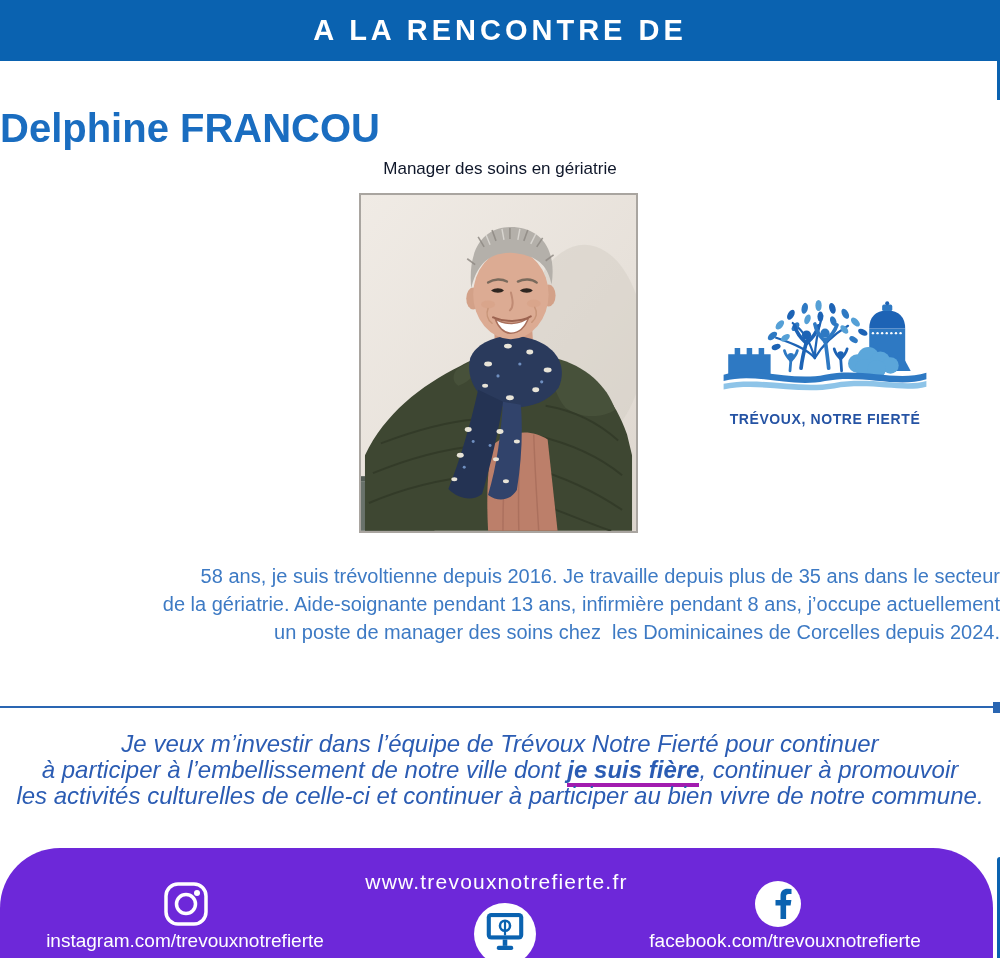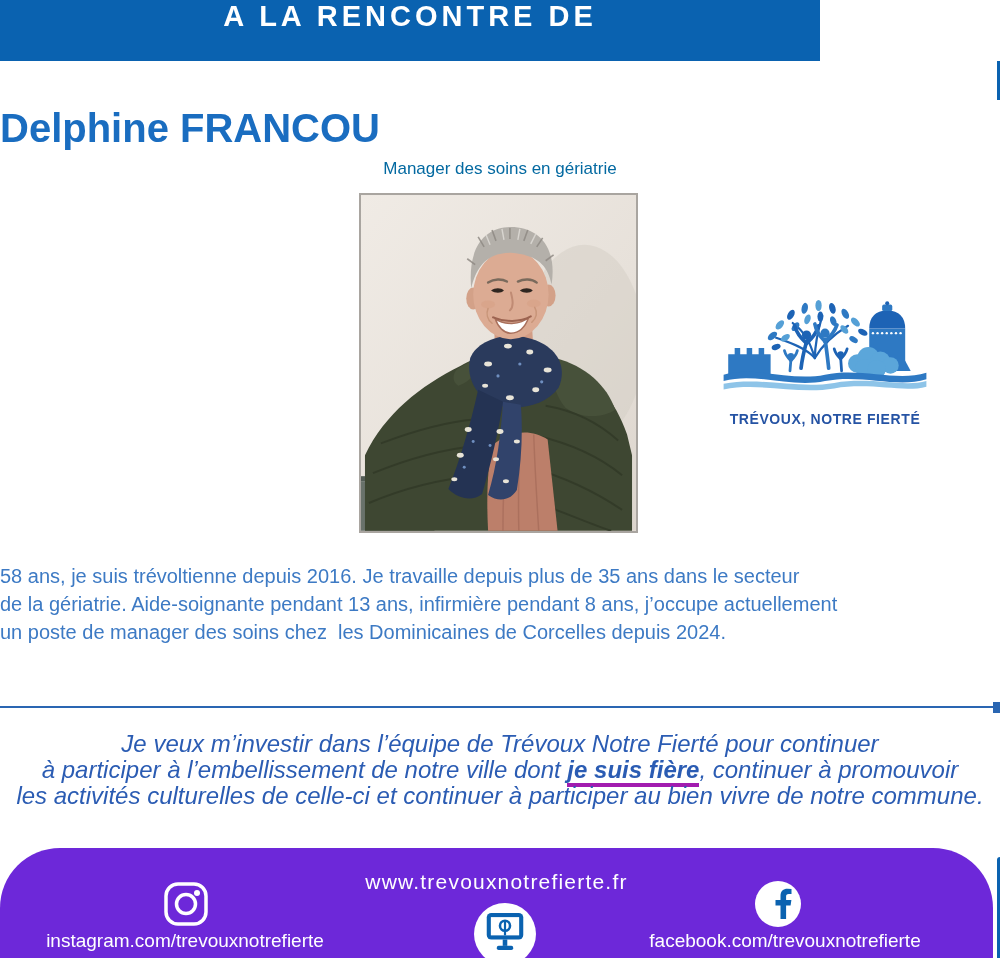--- a/index.html
+++ b/index.html
@@ -1,47 +1,47 @@
 <!DOCTYPE html>
 <html><head>
 <meta charset="utf-8">
 <style>
   * { margin:0; padding:0; box-sizing:border-box; }
   html,body { background:#ffffff; }
   body { font-family:"Liberation Sans", sans-serif; }
   .page { position:relative; width:1000px; height:958px; background:#ffffff; overflow:hidden; margin:0 auto; }
 
   
-  .banner { position:absolute; left:0; top:0; width:820px; height:61px; background:#0a62b0;
-            display:flex; align-items:flex-start; justify-content:center; }
+  .banner { position:absolute; left:0; top:0; width:1000px; height:61px; background:#0a62b0;
+            display:flex; align-items:center; justify-content:center; }
   .banner h1 { color:#ffffff; font-size:29px; font-weight:bold; letter-spacing:4px; }
 
   
   .sliver-top { position:absolute; right:0; top:61px; width:3px; height:39px; background:#0a62b0; }
   .sliver-bottom { position:absolute; right:0; top:857px; width:3px; height:101px; background:#0a62b0; border-radius:6px 0 0 0; }
   .divider-tick { position:absolute; right:0; top:702px; width:7px; height:11px; background:#2a66b2; }
 
   
   .name { position:absolute; left:0; top:106px; width:1000px; text-align:left;
           color:#1a6dc0; font-size:40px; font-weight:bold; }
   .role { position:absolute; left:0; top:159px; width:1000px; text-align:center;
-          color:#0369a1; font-size:17px; }
+          color:#0f172a; font-size:17px; }
 
   
   .photo { position:absolute; left:359px; top:193px; width:279px; height:340px;
            border:2px solid #a9a5a0; background:#e9e4de; }
   .photo svg { display:block; width:100%; height:100%; }
 
   
   .logo { position:absolute; left:706px; top:296px; width:238px; height:148px; text-align:center; }
   .logo svg { display:block; margin:0 auto; }
   .logo-caption { margin-top:13px; color:#2553a4; font-size:14px; font-weight:bold; letter-spacing:0.6px; white-space:nowrap;text-align:center; }
 
   
-  .bio { position:absolute; left:0; top:562px; width:1000px; text-align:left;
+  .bio { position:absolute; left:0; top:562px; width:1000px; text-align:right;
          color:#3d7ac4; font-size:20px; line-height:28px; }
   .bio div { white-space:pre; }
 
   
   .divider { position:absolute; left:0; top:706px; width:1000px; height:2px; background:#2a66b2; border:none; }
 
   
   .quote { position:absolute; left:0; top:731px; width:1000px; text-align:center;
            color:#2b5cb3; font-size:24px; line-height:26px; font-style:italic; }
   .quote .hl { font-weight:bold; border-bottom:4px solid #a21caf; padding-bottom:0px; }

